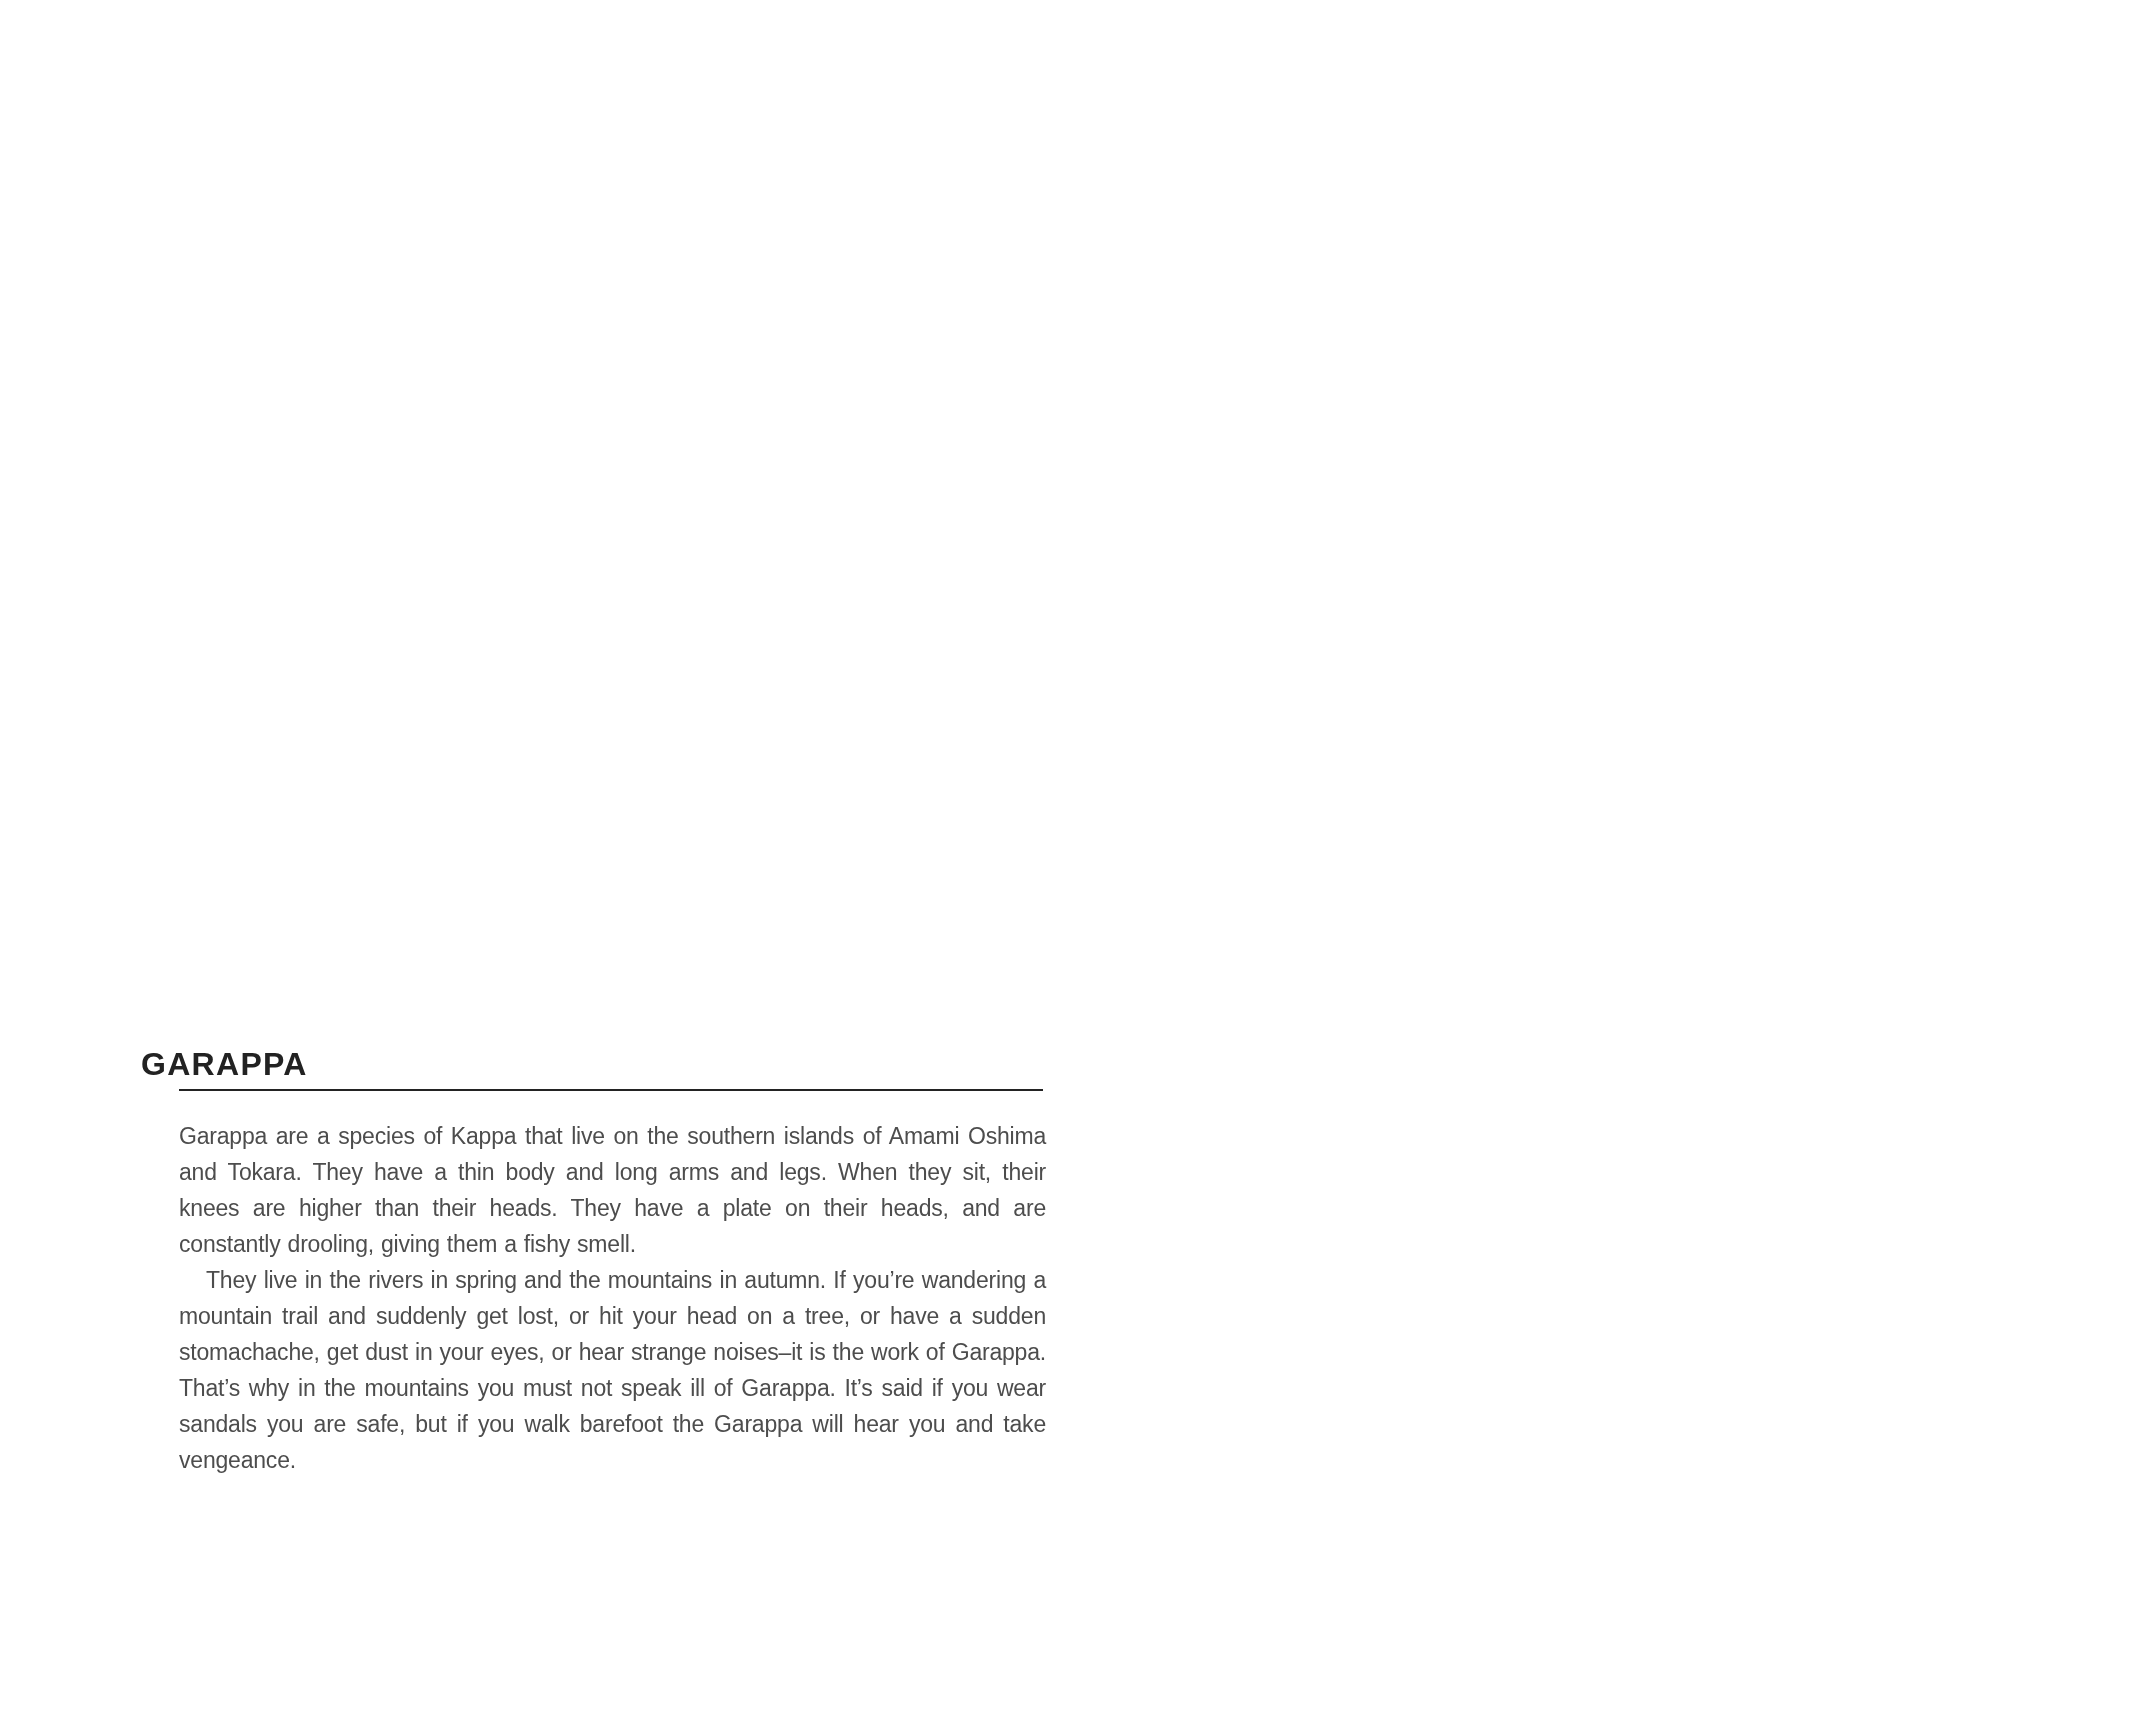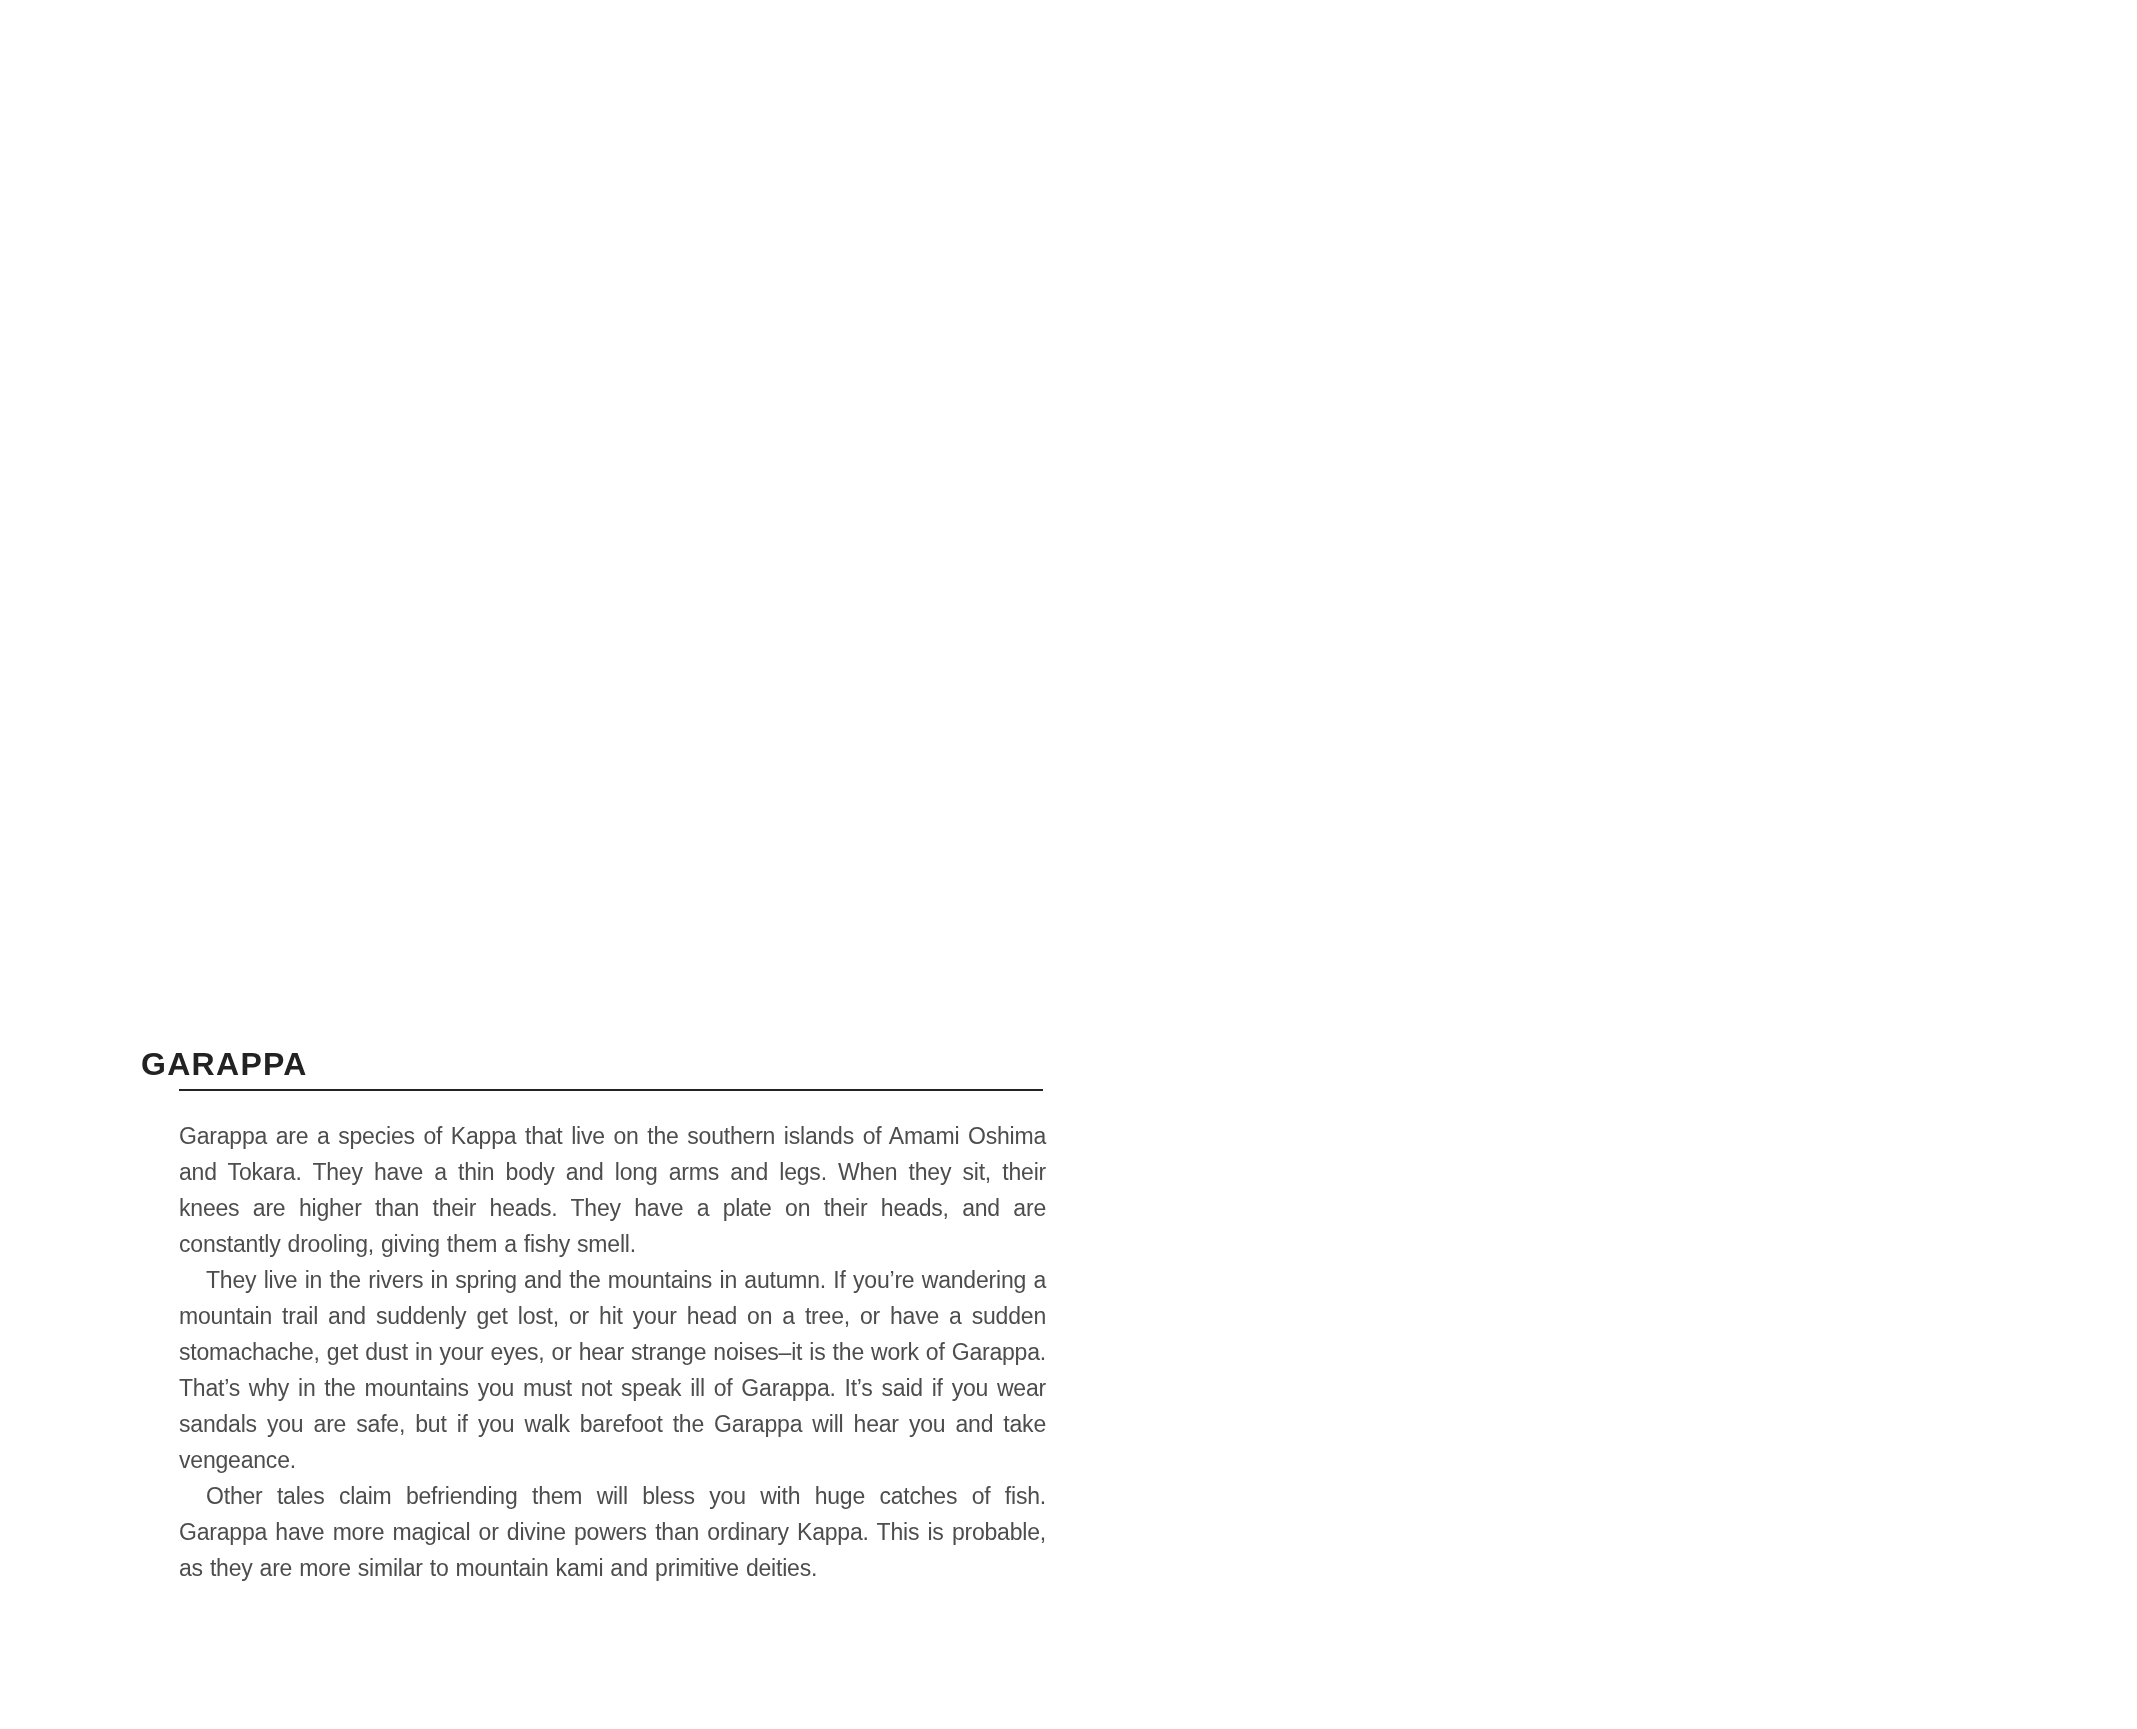--- a/index.html
+++ b/index.html
@@ -58,17 +58,16 @@
 </head>
 <body>
 
 <div class="page">
   <div class="entry">
     <h1 class="entry-title">GARAPPA</h1>
     <hr class="title-rule">
     <div class="entry-body">
       <p>Garappa are a species of Kappa that live on the southern islands of Amami Oshima and Tokara. They have a thin body and long arms and legs. When they sit, their knees are higher than their heads. They have a plate on their heads, and are constantly drooling, giving them a fishy smell.</p>
       <p class="indented">They live in the rivers in spring and the mountains in autumn. If you’re wandering a mountain trail and suddenly get lost, or hit your head on a tree, or have a sudden stomachache, get dust in your eyes, or hear strange noises–it is the work of Garappa. That’s why in the mountains you must not speak ill of Garappa. It’s said if you wear sandals you are safe, but if you walk barefoot the Garappa will hear you and take vengeance.</p>
-      <p class="indented">Other tales claim befriending them will bless you with huge catches of fish. Garappa have more magical or divine powers than ordinary Kappa. This is probable, as they are more similar to mountain kami and primitive deities.</p>
     </div>
   </div>
 </div>
 
 
 </body></html>

